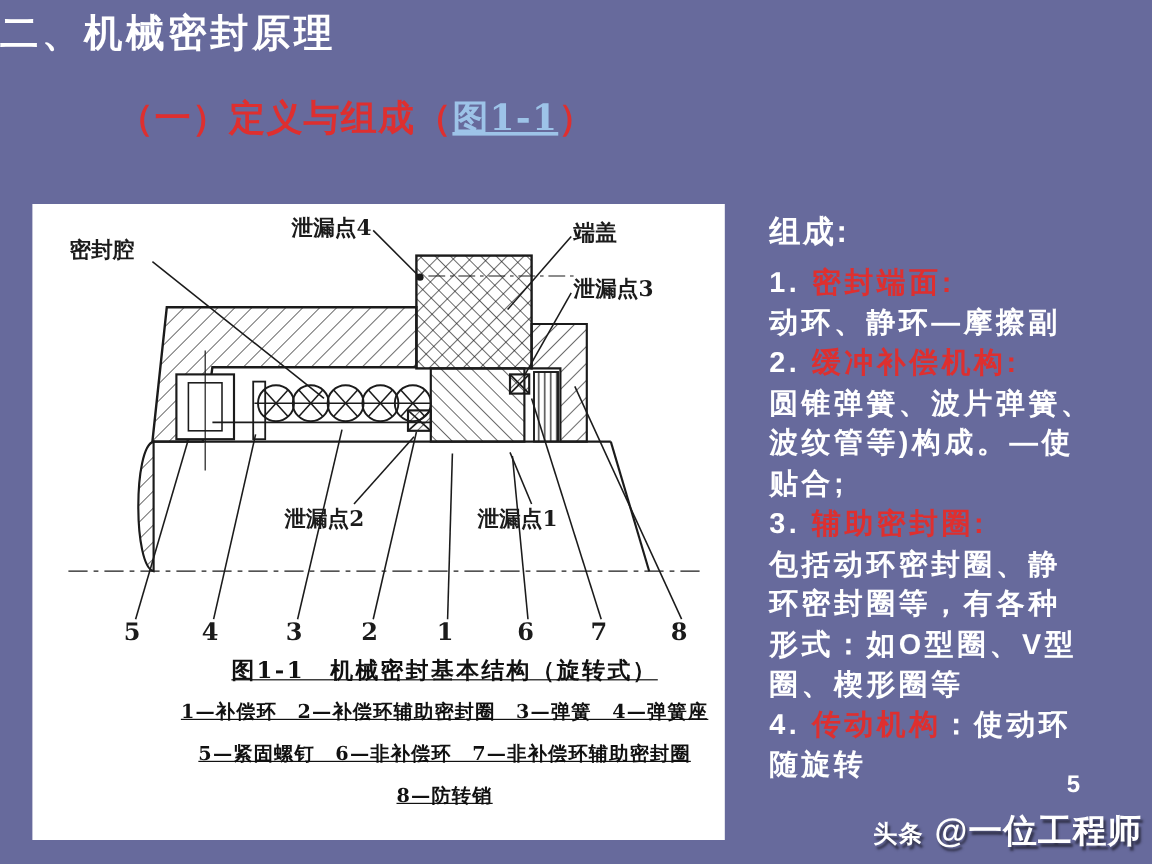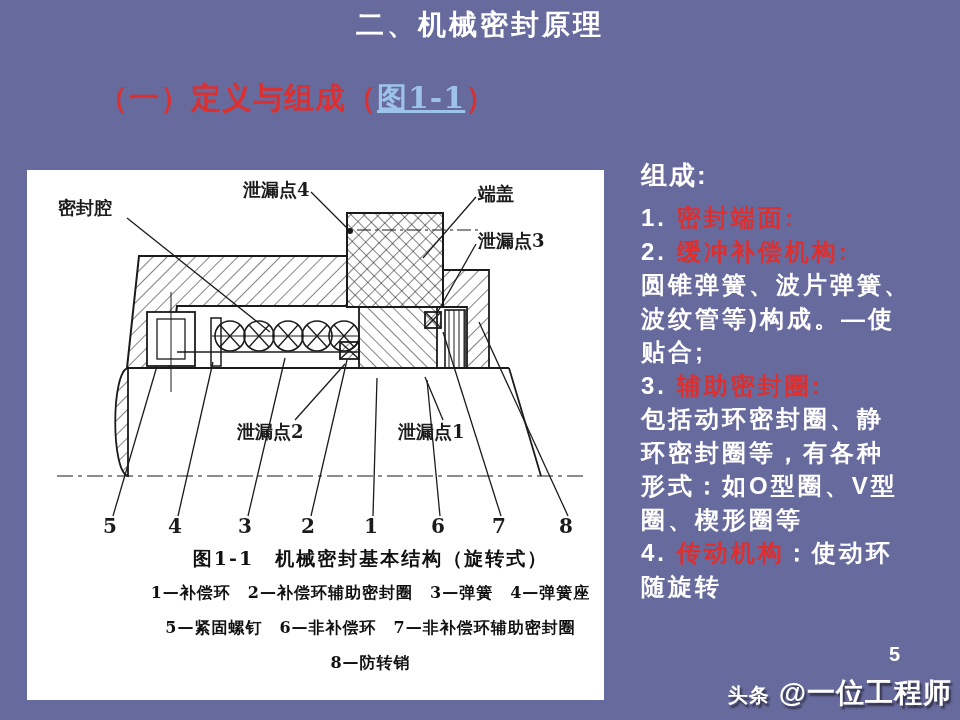--- a/index.html
+++ b/index.html
@@ -5,24 +5,23 @@
   html,body{margin:0;padding:0;}
   .slide{
     position:relative;
     width:960px;height:720px;
     background:#676A9C;
     overflow:hidden;
     font-family:"Liberation Sans",sans-serif;
   }
   .slide-title{
     position:absolute;left:0;top:6px;width:100%;
-    text-align:center;
     color:#FFFFFF;
     font-family:"DejaVu Serif","Liberation Serif",serif;
-    font-size:28px;font-weight:bold;letter-spacing:3px;
+    font-size:32px;font-weight:bold;letter-spacing:3px;
   }
   .subtitle{
     position:absolute;left:98px;top:78px;
     font-family:"DejaVu Serif","Liberation Serif",serif;
     font-size:30px;font-weight:bold;letter-spacing:1px;
     color:#DE2F2F;
     white-space:nowrap;
   }
   .subtitle a{
     color:#9DC3E8;
@@ -40,27 +39,28 @@
     font-weight:bold;
     fill:#1B1B1B;
   }
   .dlabel{font-size:18px;}
   .dnum{font-size:20px;}
   .caption{
     position:absolute;left:0;width:687px;
     text-align:center;color:#111111;font-weight:bold;
     font-family:"DejaVu Serif","Liberation Serif",serif;
     white-space:nowrap;
+    text-decoration:underline;
   }
   .cap-title{top:376px;font-size:19px;letter-spacing:2px;}
   .cap-l1{top:413px;font-size:16px;letter-spacing:1px;}
   .cap-l2{top:448px;font-size:16px;letter-spacing:1px;}
   .cap-l3{top:483px;font-size:16px;letter-spacing:1px;}
   .composition{
-    position:absolute;left:641px;top:158px;width:315px;
+    position:absolute;left:641px;top:176px;width:315px;
     color:#FFFFFF;
   }
   .comp-heading{
     font-size:26px;font-weight:bold;letter-spacing:2px;
     margin:0 0 8px 0;
   }
   .comp-line{
     font-size:24px;font-weight:bold;
     line-height:33.5px;letter-spacing:3px;
     white-space:nowrap;
@@ -208,20 +208,21 @@
     <div class="caption cap-title">图1-1　机械密封基本结构（旋转式）</div>
     <div class="caption cap-l1">1—补偿环　2—补偿环辅助密封圈　3—弹簧　4—弹簧座</div>
     <div class="caption cap-l2">5—紧固螺钉　6—非补偿环　7—非补偿环辅助密封圈</div>
     <div class="caption cap-l3">8—防转销</div>
   </div>
 
   <div class="composition">
     <div class="comp-heading">组成:</div>
     <div>
         <div class="comp-line"><span>1. </span><span class="red">密封端面:</span></div>
+        <div class="comp-line"><span>动环、静环—摩擦副</span></div>
         <div class="comp-line"><span>2. </span><span class="red">缓冲补偿机构:</span></div>
         <div class="comp-line"><span>圆锥弹簧、波片弹簧、</span></div>
         <div class="comp-line"><span>波纹管等)构成。—使</span></div>
         <div class="comp-line"><span>贴合;</span></div>
         <div class="comp-line"><span>3. </span><span class="red">辅助密封圈:</span></div>
         <div class="comp-line"><span>包括动环密封圈、静</span></div>
         <div class="comp-line"><span>环密封圈等，有各种</span></div>
         <div class="comp-line"><span>形式：如O型圈、V型</span></div>
         <div class="comp-line"><span>圈、楔形圈等</span></div>
         <div class="comp-line"><span>4. </span><span class="red">传动机构</span><span>：使动环</span></div>

